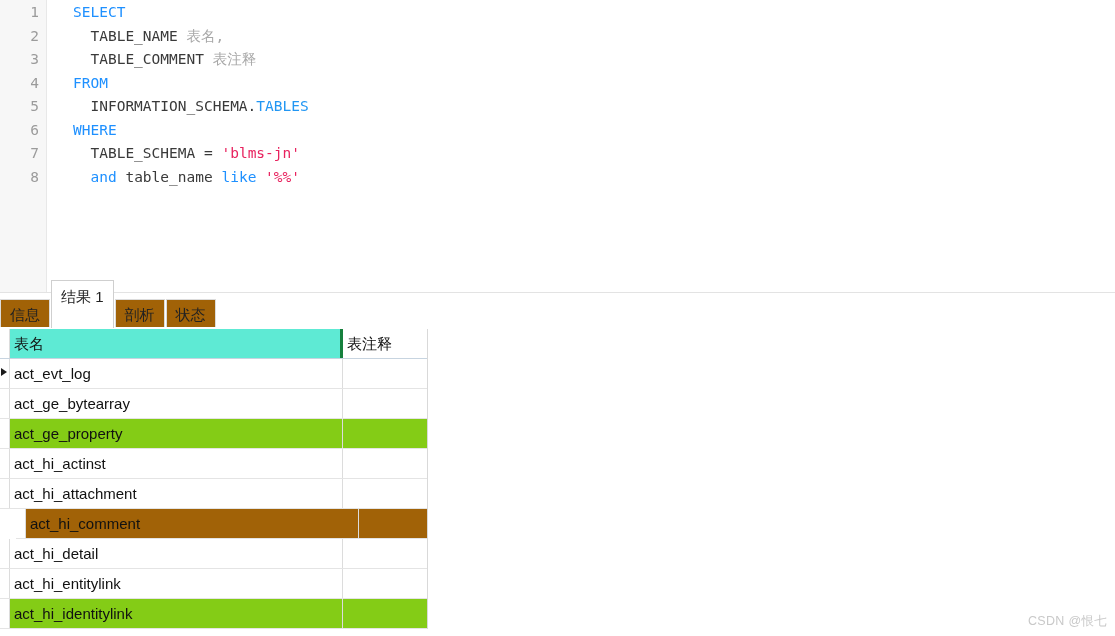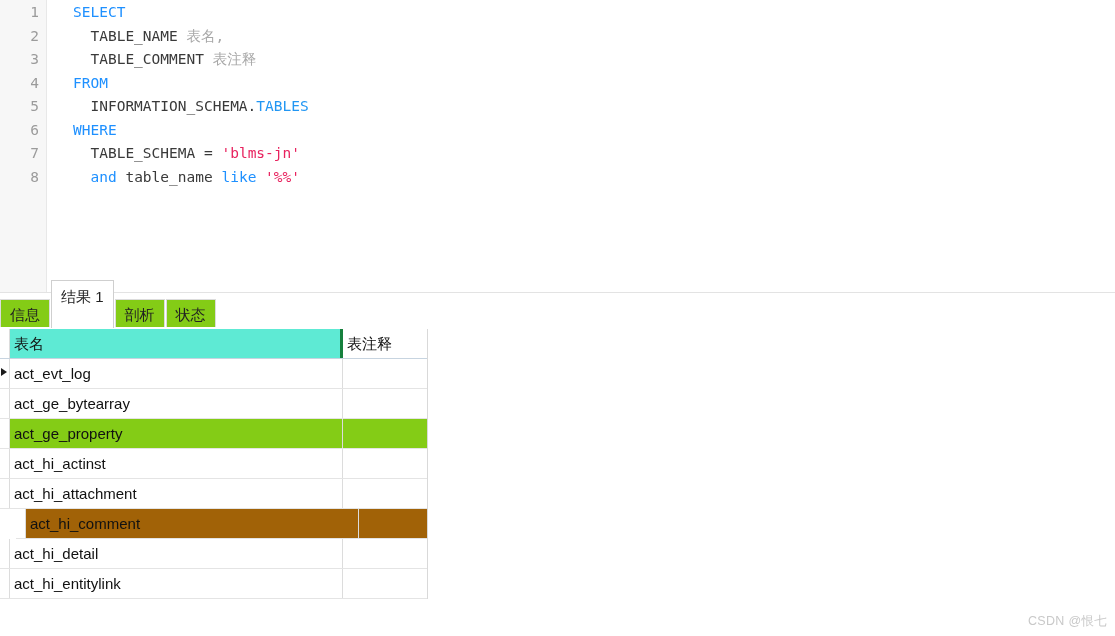--- a/index.html
+++ b/index.html
@@ -88,21 +88,21 @@
     align-items: flex-end;
     height: 32px;
   }
   .tab {
     height: 29px;
     line-height: 29px;
     padding: 0 9px;
     margin-right: 1px;
     font-size: 15px;
     color: #222222;
-    background: #84cc16;
+    background: #a16207;
     border: 1px solid #dcdcdc;
     border-bottom: none;
     box-sizing: border-box;
     white-space: nowrap;
   }
   .tab.active {
     background: #ffffff;
     height: 48px;
     line-height: 31px;
     border-color: #cfcfcf;
@@ -246,16 +246,21 @@
       <div class="grid-row row-white">
         <div class="rowhead"></div>
         <div class="cell c0">act_hi_detail</div>
         <div class="cell c1"></div>
       </div>
       <div class="grid-row row-white">
         <div class="rowhead"></div>
         <div class="cell c0">act_hi_entitylink</div>
         <div class="cell c1"></div>
       </div>
+      <div class="grid-row row-gray">
+        <div class="rowhead"></div>
+        <div class="cell c0">act_hi_identitylink</div>
+        <div class="cell c1"></div>
+      </div>
     </div>
 </div>
 
 <div class="watermark">CSDN @恨七</div>
 
 </body></html>

